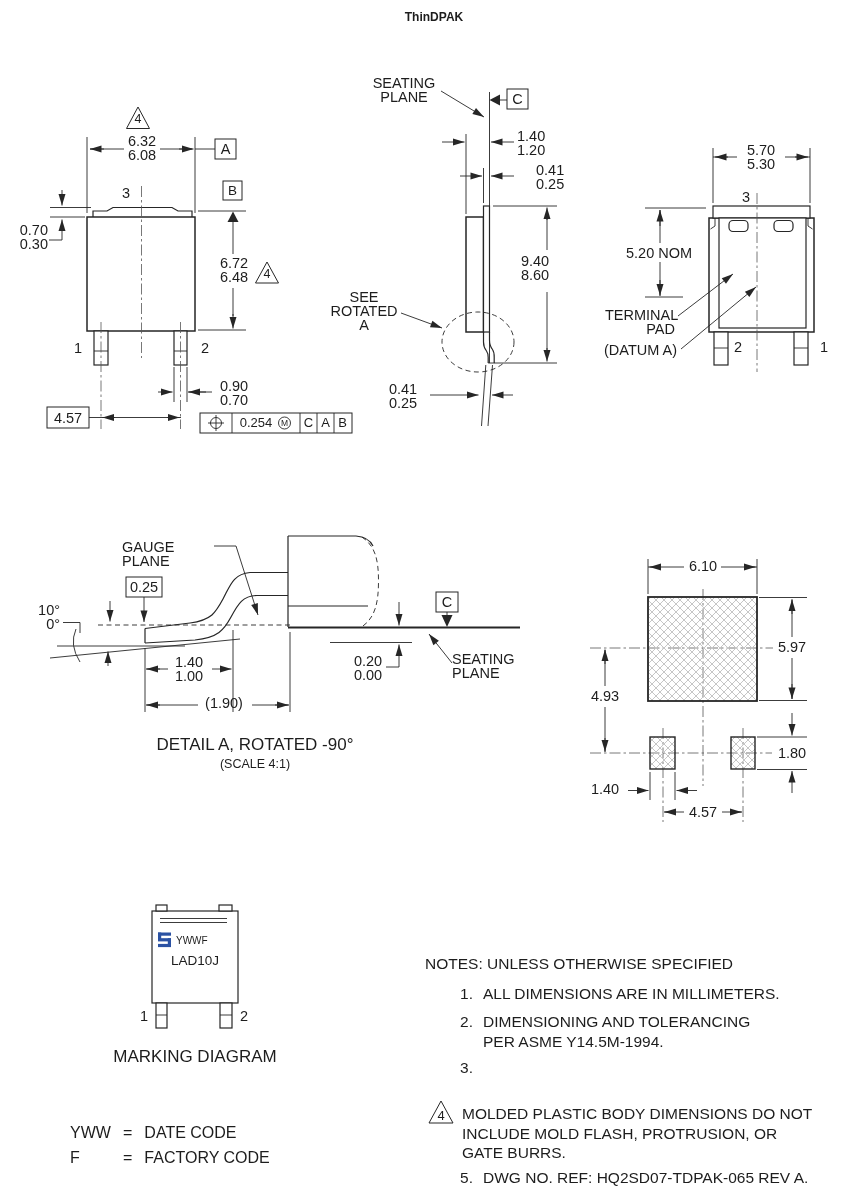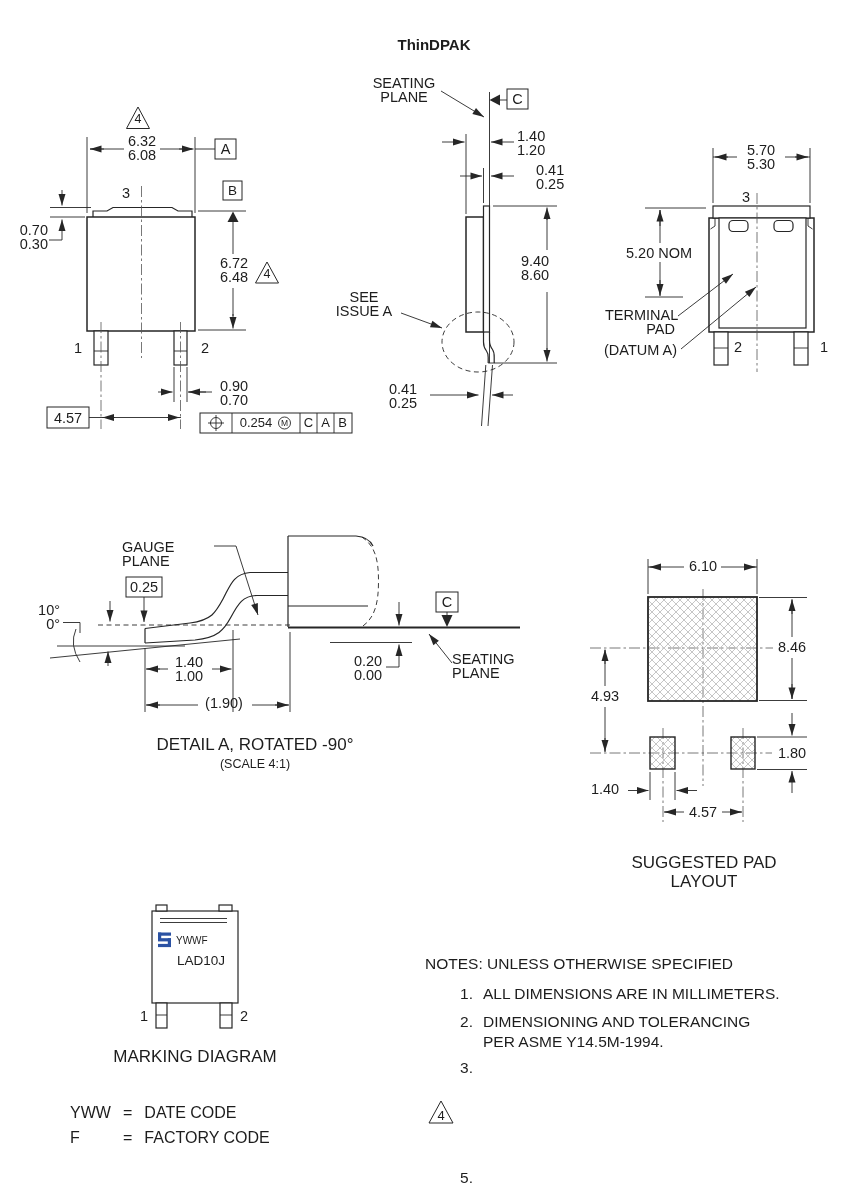--- a/index.html
+++ b/index.html
@@ -2,27 +2,27 @@
 <html><head>
 <meta charset="utf-8">
 <style>
   html,body{margin:0;padding:0;background:#fff;}
   #stage{position:relative;width:857px;height:1200px;background:#ffffff;overflow:hidden;
          font-family:"Liberation Sans", sans-serif;color:#1d1d1d;}
   #linework{position:absolute;left:0;top:0;}
   .t{position:absolute;white-space:pre-line;font-size:14.5px;line-height:14px;color:#1d1d1d;}
   .c{text-align:center;}
   .r{text-align:right;}
-  .ttl{font-weight:bold;font-size:15px;line-height:16px;margin-top:28px;}
+  .ttl{font-weight:bold;font-size:12px;line-height:16px;}
   .cap{font-size:17px;line-height:19px;}
   .sm{font-size:12.5px;line-height:13px;}
   .fcf{font-size:13px;line-height:14px;}
   .fcfm{font-size:8.5px;line-height:9px;}
   .note{font-size:15.5px;line-height:19.5px;}
-  .leg{font-size:16px;line-height:17px;}
+  .leg{font-size:16px;line-height:17px;margin-top:20px;}
   .legrow{position:absolute;display:flex;align-items:baseline;}
   .legkey{display:inline-block;width:53px;}
   .legval{margin-left:12px;}
   
   .body{fill:#fff;stroke:#262626;stroke-width:1.5;}
   .body2{fill:#fff;stroke:#262626;stroke-width:1.2;}
   .open{fill:none;stroke:#262626;stroke-width:1.2;}
   .thin{fill:none;stroke:#262626;stroke-width:0.9;}
   .cl{fill:none;stroke:#555;stroke-width:0.8;stroke-dasharray:11 3 2.5 3;}
   .dash{fill:none;stroke:#262626;stroke-width:0.9;stroke-dasharray:5 3.5;}
@@ -319,21 +319,21 @@
 <div class="t c" style="left:368px;top:76px;width:72px;">SEATING
 PLANE</div>
 <div class="t c" style="left:507px;top:92px;width:21px;">C</div>
 <div class="t" style="left:517px;top:129px;width:38px;">1.40
 1.20</div>
 <div class="t" style="left:536px;top:163px;width:38px;">0.41
 0.25</div>
 <div class="t c" style="left:515px;top:254px;width:40px;text-align:center;">9.40
 8.60</div>
 <div class="t c" style="left:328px;top:290px;width:72px;">SEE
-ISSUE A</div>
+ROTATED A</div>
 <div class="t c" style="left:385px;top:382px;width:36px;">0.41
 0.25</div>
 
 <div class="t c" style="left:741px;top:143px;width:40px;">5.70
 5.30</div>
 <div class="t c" style="left:738px;top:190px;width:16px;">3</div>
 <div class="t" style="left:626px;top:246px;width:74px;">5.20 NOM</div>
 <div class="t r" style="left:605px;top:308px;width:70px;">TERMINAL
 PAD</div>
 <div class="t" style="left:604px;top:343px;width:80px;">(DATUM A)</div>
@@ -349,30 +349,28 @@
 1.00</div>
 <div class="t c" style="left:349px;top:654px;width:38px;">0.20
 0.00</div>
 <div class="t" style="left:452px;top:652px;width:72px;">SEATING
 PLANE</div>
 <div class="t c" style="left:198px;top:696px;width:52px;">(1.90)</div>
 <div class="t cap c" style="left:110px;top:735px;width:290px;">DETAIL A, ROTATED -90°</div>
 <div class="t sm c" style="left:110px;top:758px;width:290px;">(SCALE 4:1)</div>
 
 <div class="t c" style="left:682px;top:559px;width:42px;">6.10</div>
-<div class="t c" style="left:772px;top:640px;width:40px;">8.46</div>
+<div class="t c" style="left:772px;top:640px;width:40px;">5.97</div>
 <div class="t c" style="left:585px;top:689px;width:40px;">4.93</div>
 <div class="t c" style="left:772px;top:746px;width:40px;">1.80</div>
 <div class="t c" style="left:585px;top:782px;width:40px;">1.40</div>
 <div class="t c" style="left:682px;top:805px;width:42px;">4.57</div>
-<div class="t cap c" style="left:598px;top:853px;width:212px;">SUGGESTED PAD
-LAYOUT</div>
 
 <div class="t" style="left:176px;top:934px;width:54px;font-size:10px;">YWWF</div>
-<div class="t c" style="left:170px;top:954px;width:62px;font-size:13.5px;">LAD10J</div>
+<div class="t c" style="left:164px;top:954px;width:62px;font-size:13.5px;">LAD10J</div>
 <div class="t c" style="left:137px;top:1009px;width:14px;">1</div>
 <div class="t c" style="left:237px;top:1009px;width:14px;">2</div>
 <div class="t cap c" style="left:93px;top:1047px;width:204px;">MARKING DIAGRAM</div>
 <div class="legrow leg" style="left:70px;top:1104px;">
   <span class="legkey">YWW</span>
   <span>=</span>
   <span class="legval">DATE CODE</span>
 </div>
 <div class="legrow leg" style="left:70px;top:1129px;">
   <span class="legkey">F</span>
@@ -381,15 +379,19 @@
 </div>
 
 <div class="t note" style="left:425px;top:954px;width:360px;">NOTES: UNLESS OTHERWISE SPECIFIED</div>
 <div class="t note r" style="left:455px;top:984px;width:18px;">1.</div>
 <div class="t note" style="left:483px;top:984px;width:370px;">ALL DIMENSIONS ARE IN MILLIMETERS.</div>
 <div class="t note r" style="left:455px;top:1012px;width:18px;">2.</div>
 <div class="t note" style="left:483px;top:1012px;width:370px;">DIMENSIONING AND TOLERANCING
 PER ASME Y14.5M-1994.</div>
 <div class="t note r" style="left:455px;top:1058px;width:18px;">3.</div>
 <div class="t note c" style="left:433px;top:1106px;width:16px;font-size:13px;">4</div>
+<div class="t note" style="left:462px;top:1104px;width:392px;">MOLDED PLASTIC BODY DIMENSIONS  DO NOT
+INCLUDE MOLD FLASH, PROTRUSION, OR
+GATE BURRS.</div>
 <div class="t note r" style="left:455px;top:1168px;width:18px;">5.</div>
+<div class="t note" style="left:483px;top:1168px;width:370px;">DWG NO. REF: HQ2SD07-TDPAK-065 REV A.</div>
 
 </div>
 
 </body></html>

